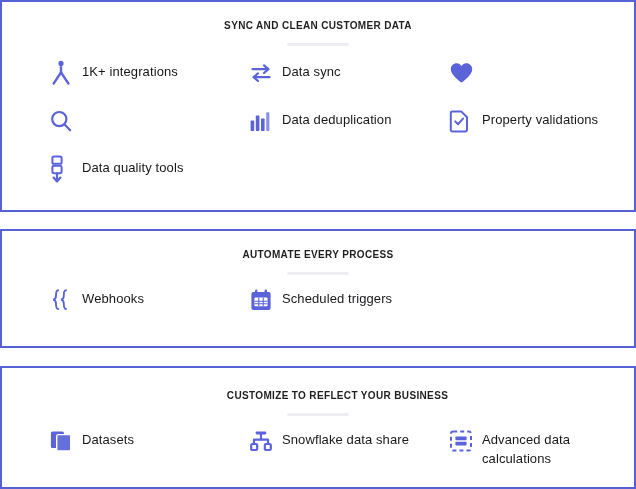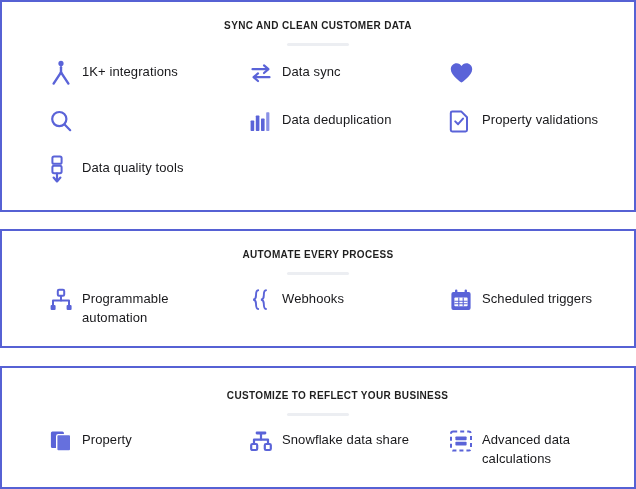--- a/index.html
+++ b/index.html
@@ -184,32 +184,20 @@
   </section>
 
   <div class="gap-1"></div>
 
   <section class="panel panel-2">
     <h2 class="panel-title">AUTOMATE EVERY PROCESS</h2>
     <div class="title-rule"></div>
 
     <div class="grid">
 
-      <div class="feature">
-        <span class="ic">
-          <svg width="24" height="24" viewBox="0 0 24 24">
-            <rect x="8.8" y="1.8" width="6.4" height="6" rx="1.2" fill="none" stroke="#5a63d8" stroke-width="2"></rect>
-            <path d="M12 8 L12 12.4" stroke="#5a63d8" stroke-width="2" stroke-linecap="round"></path>
-            <path d="M4 17.4 L4 12.6 H20 V17.4" fill="none" stroke="#5a63d8" stroke-width="2" stroke-linecap="round" stroke-linejoin="round"></path>
-            <rect x="1.6" y="17" width="5" height="5" rx="1.1" fill="#5a63d8"></rect>
-            <rect x="17.6" y="17" width="5" height="5" rx="1.1" fill="#5a63d8"></rect>
-          </svg>
-        </span>
-        <span class="lbl">Programmable automation</span>
-      </div>
 
       <div class="feature">
         <span class="ic">
           <svg width="22" height="24" viewBox="0 0 22 24">
             <path d="M9.2 2.2 C7 2.2 7 5.4 7 7.4 C7 10 5.6 11.4 4.2 11.6 C5.6 11.8 7 13.2 7 15.8 C7 17.8 7 21 9.2 21" fill="none" stroke="#5a63d8" stroke-width="1.9" stroke-linecap="round"></path>
             <path d="M17 2.2 C14.8 2.2 14.8 5.4 14.8 7.4 C14.8 10 13.4 11.4 12 11.6 C13.4 11.8 14.8 13.2 14.8 15.8 C14.8 17.8 14.8 21 17 21" fill="none" stroke="#5a63d8" stroke-width="1.9" stroke-linecap="round"></path>
           </svg>
         </span>
         <span class="lbl">Webhooks</span>
       </div>
@@ -238,21 +226,21 @@
 
     <div class="grid">
 
       <div class="feature">
         <span class="ic">
           <svg width="24" height="24" viewBox="0 0 24 24">
             <path d="M3.4 2.4 H13.4 A1.5 1.5 0 0 1 14.9 3.9 V17.4 A1.5 1.5 0 0 1 13.4 18.9 H3.4 A1.5 1.5 0 0 1 1.9 17.4 V3.9 A1.5 1.5 0 0 1 3.4 2.4 Z" fill="#5a63d8"></path>
             <path d="M9.3 5.6 H20.1 A1.6 1.6 0 0 1 21.7 7.2 V20.3 A1.6 1.6 0 0 1 20.1 21.9 H9.3 A1.6 1.6 0 0 1 7.7 20.3 V7.2 A1.6 1.6 0 0 1 9.3 5.6 Z" fill="#6670dd" stroke="#ffffff" stroke-width="1.4"></path>
           </svg>
         </span>
-        <span class="lbl">Property</span>
+        <span class="lbl">Datasets</span>
       </div>
 
       <div class="feature">
         <span class="ic">
           <svg width="24" height="24" viewBox="0 0 24 24">
             <rect x="6.6" y="2.6" width="10.8" height="2.8" rx="1.3" fill="#5a63d8"></rect>
             <path d="M12 5.2 L12 10.4" stroke="#5a63d8" stroke-width="2.2" stroke-linecap="round"></path>
             <path d="M5 15 L5 10.6 H19 V15" fill="none" stroke="#5a63d8" stroke-width="2.2" stroke-linecap="round" stroke-linejoin="round"></path>
             <rect x="2.2" y="15" width="6" height="6" rx="1.2" fill="none" stroke="#5a63d8" stroke-width="2.2"></rect>
             <rect x="15.8" y="15" width="6" height="6" rx="1.2" fill="none" stroke="#5a63d8" stroke-width="2.2"></rect>

